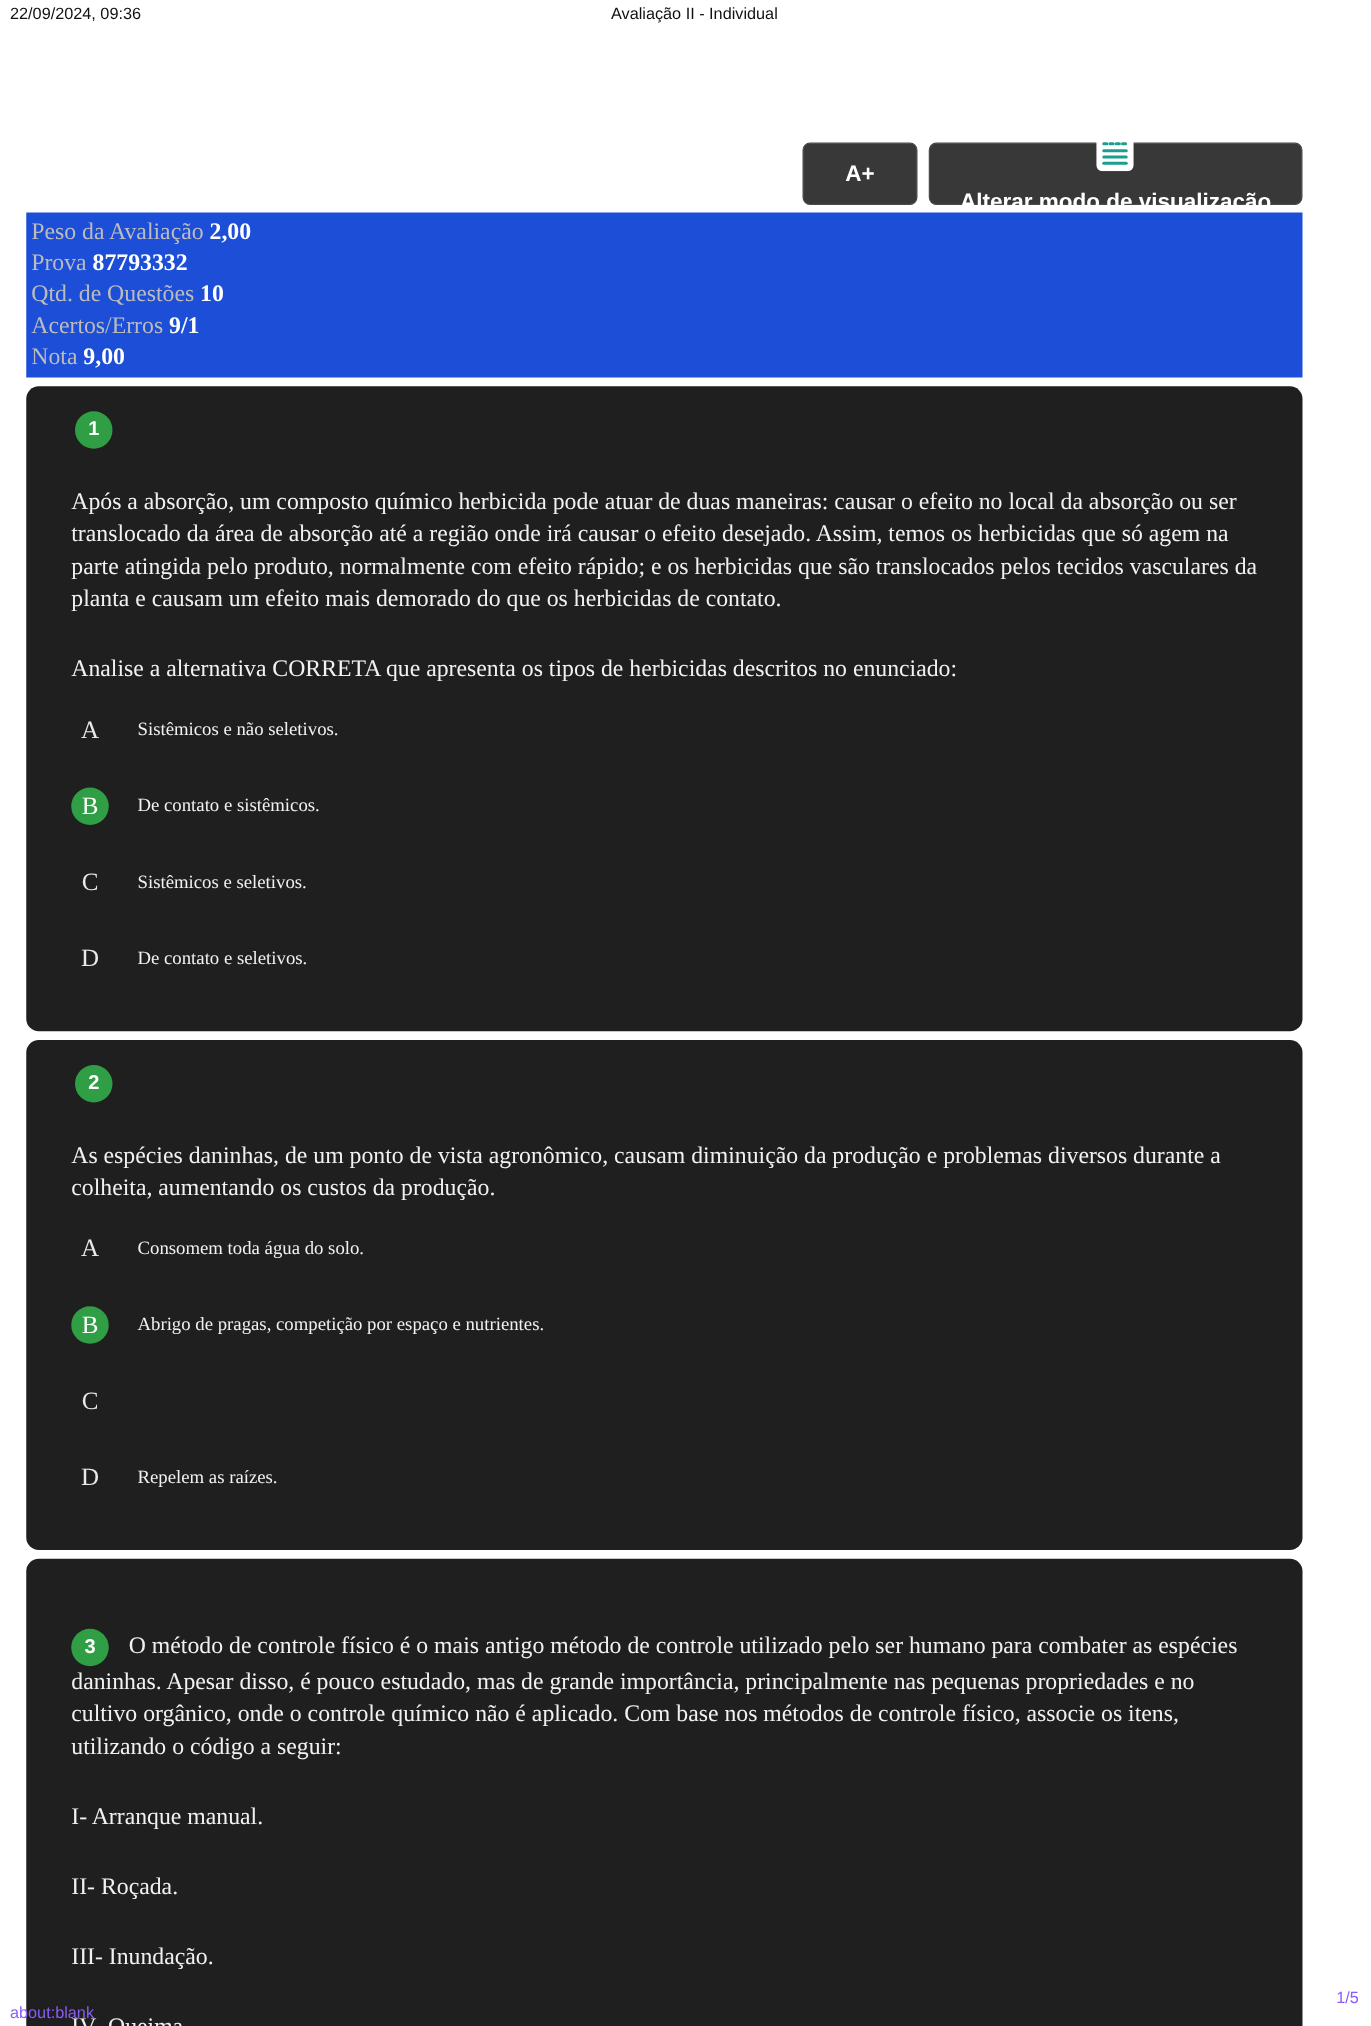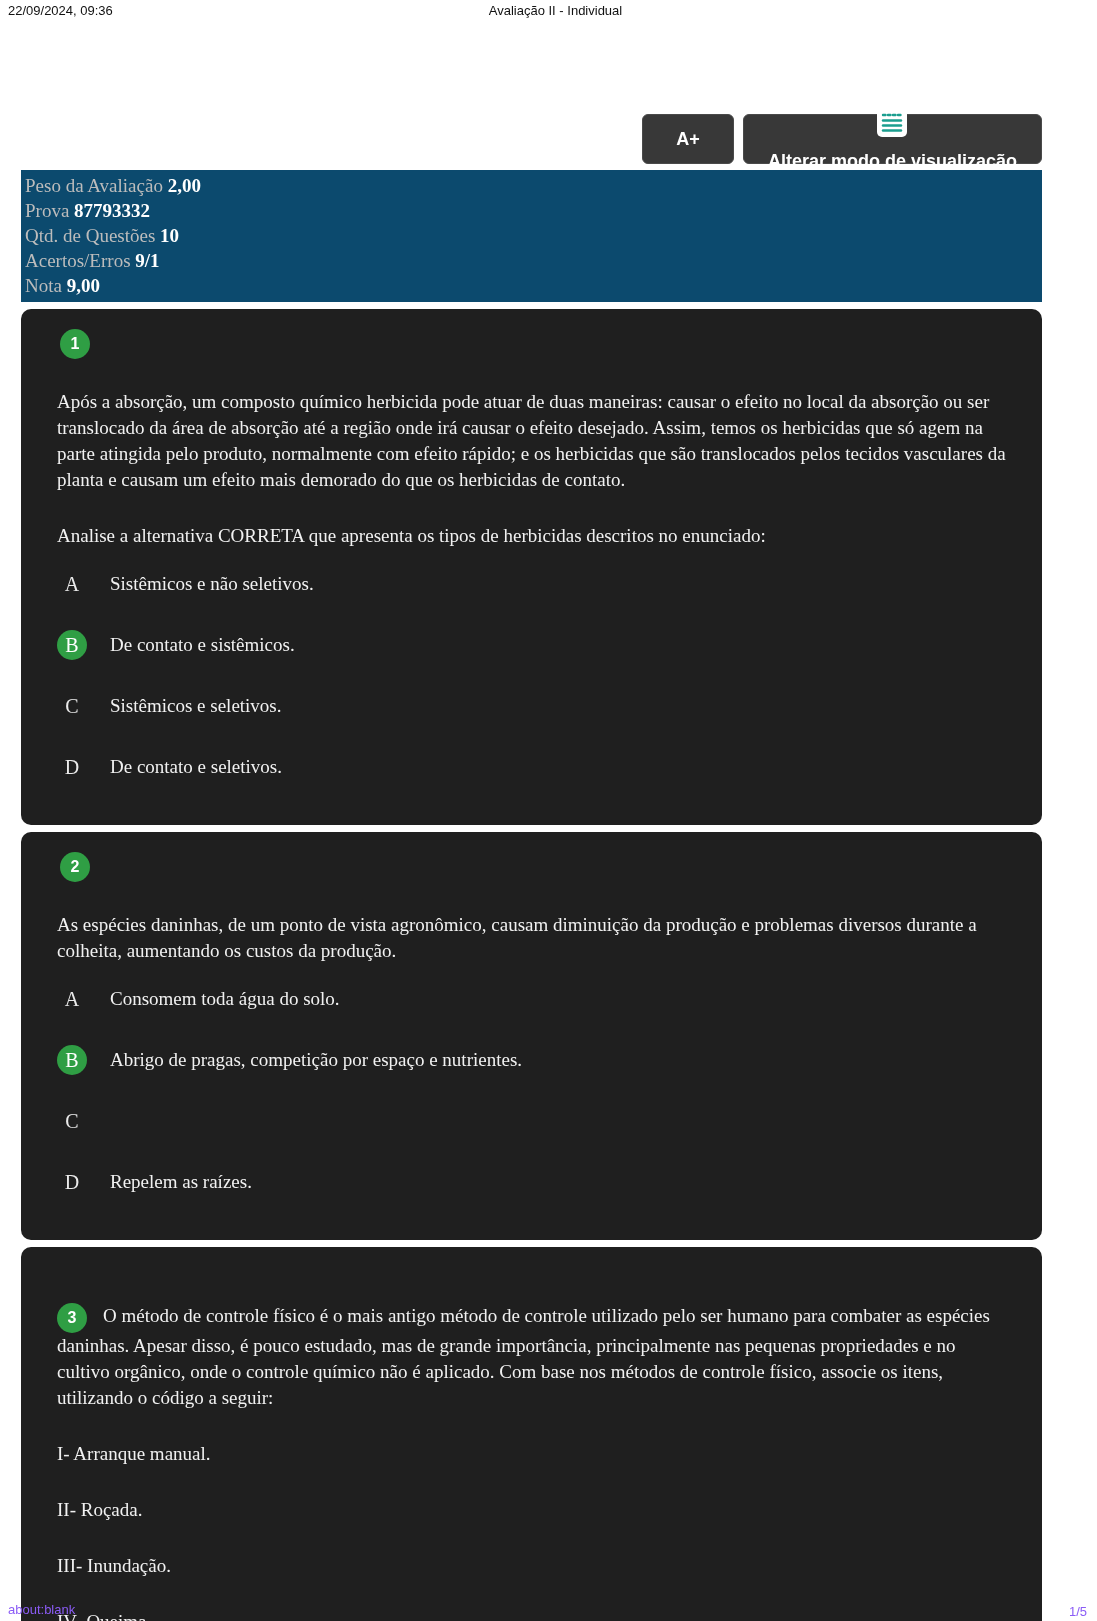--- a/index.html
+++ b/index.html
@@ -8,35 +8,35 @@
   .page { position:relative; width:1097px; height:1621px; margin:0 auto; background:#fff; overflow:hidden; }
 
   
   .print-header { position:absolute; top:0; left:0; right:0; height:20px;
     font-family:"Liberation Sans", sans-serif; font-size:13px; color:#111; }
   .ph-date { position:absolute; left:8px; top:3px; }
   .ph-title { position:absolute; left:0; right:0; top:3px; text-align:center;margin-left:14px; }
   .print-footer { position:absolute; bottom:2px; left:0; right:0; height:18px;
     font-family:"Liberation Sans", sans-serif; font-size:13px; color:#8b5cf6; }
   .pf-left { position:absolute; left:8px; bottom:2px; }
-  .pf-right { position:absolute; right:10px; bottom:0; }
+  .pf-right { position:absolute; right:10px; bottom:14px; }
 
   
   .toolbar { position:absolute; top:114px; right:55px; display:flex; gap:9px; }
   .btn { background:#383838; color:#fff; border:1px solid #4a4a4a; border-radius:6px;
     font-family:"Liberation Sans", sans-serif; font-weight:bold; font-size:18px;
     display:flex; align-items:center; justify-content:center; cursor:pointer; }
   .btn-fontsize { width:92px; height:50px; }
   .btn-viewmode { height:50px; padding:0 24px; gap:14px;flex-direction:column; }
   .vm-icon { display:inline-flex; }
 
   
   .content { position:absolute; top:170px; left:21px; width:1021px; }
 
-  .info-panel { background:#0c4a6e; padding:3px 10px 4px 4px; }
+  .info-panel { background:#1d4ed8; padding:3px 10px 4px 4px; }
   .info-row { font-size:19px; line-height:25px; color:#bcbcbc; }
   .info-value { color:#ffffff; font-weight:bold; }
 
   .card { background:#1f1f1f; border-radius:10px; margin-top:7px;
     padding:20px 30px 12px 36px; color:#f1f1f1; }
   .card-last { padding-top:26px; padding-bottom:56px; }
 
   .q-badge { width:30px; height:30px; border-radius:50%; background:#2f9e44; color:#fff;
     font-family:"Liberation Sans", sans-serif; font-weight:bold; font-size:16px;
     display:flex; align-items:center; justify-content:center; }
@@ -45,21 +45,21 @@
 
   .q-text, .q-prompt, .q-item { font-size:19px; line-height:26px; color:#f1f1f1;margin-top:30px; }
   .q-items { margin-top:26px; }
 
   .options { margin-top:20px; }
   .option { display:flex; align-items:center; min-height:30px; margin-bottom:31px; }
   .opt-letter { width:30px; height:30px; border-radius:50%; display:flex;
     align-items:center; justify-content:center; font-size:20px; color:#eaeaea;
     flex:0 0 30px; }
   .opt-letter.selected { background:#2f9e44; color:#fff; }
-  .opt-text { margin-left:23px; font-size:19px; line-height:26px; }
+  .opt-text { margin-left:23px; font-size:15px; line-height:26px; }
 </style>
 </head>
 <body>
 
 <div class="page">
 
   <div class="print-header">
     <span class="ph-date">22/09/2024, 09:36</span>
     <span class="ph-title">Avaliação II - Individual</span>
   </div>

